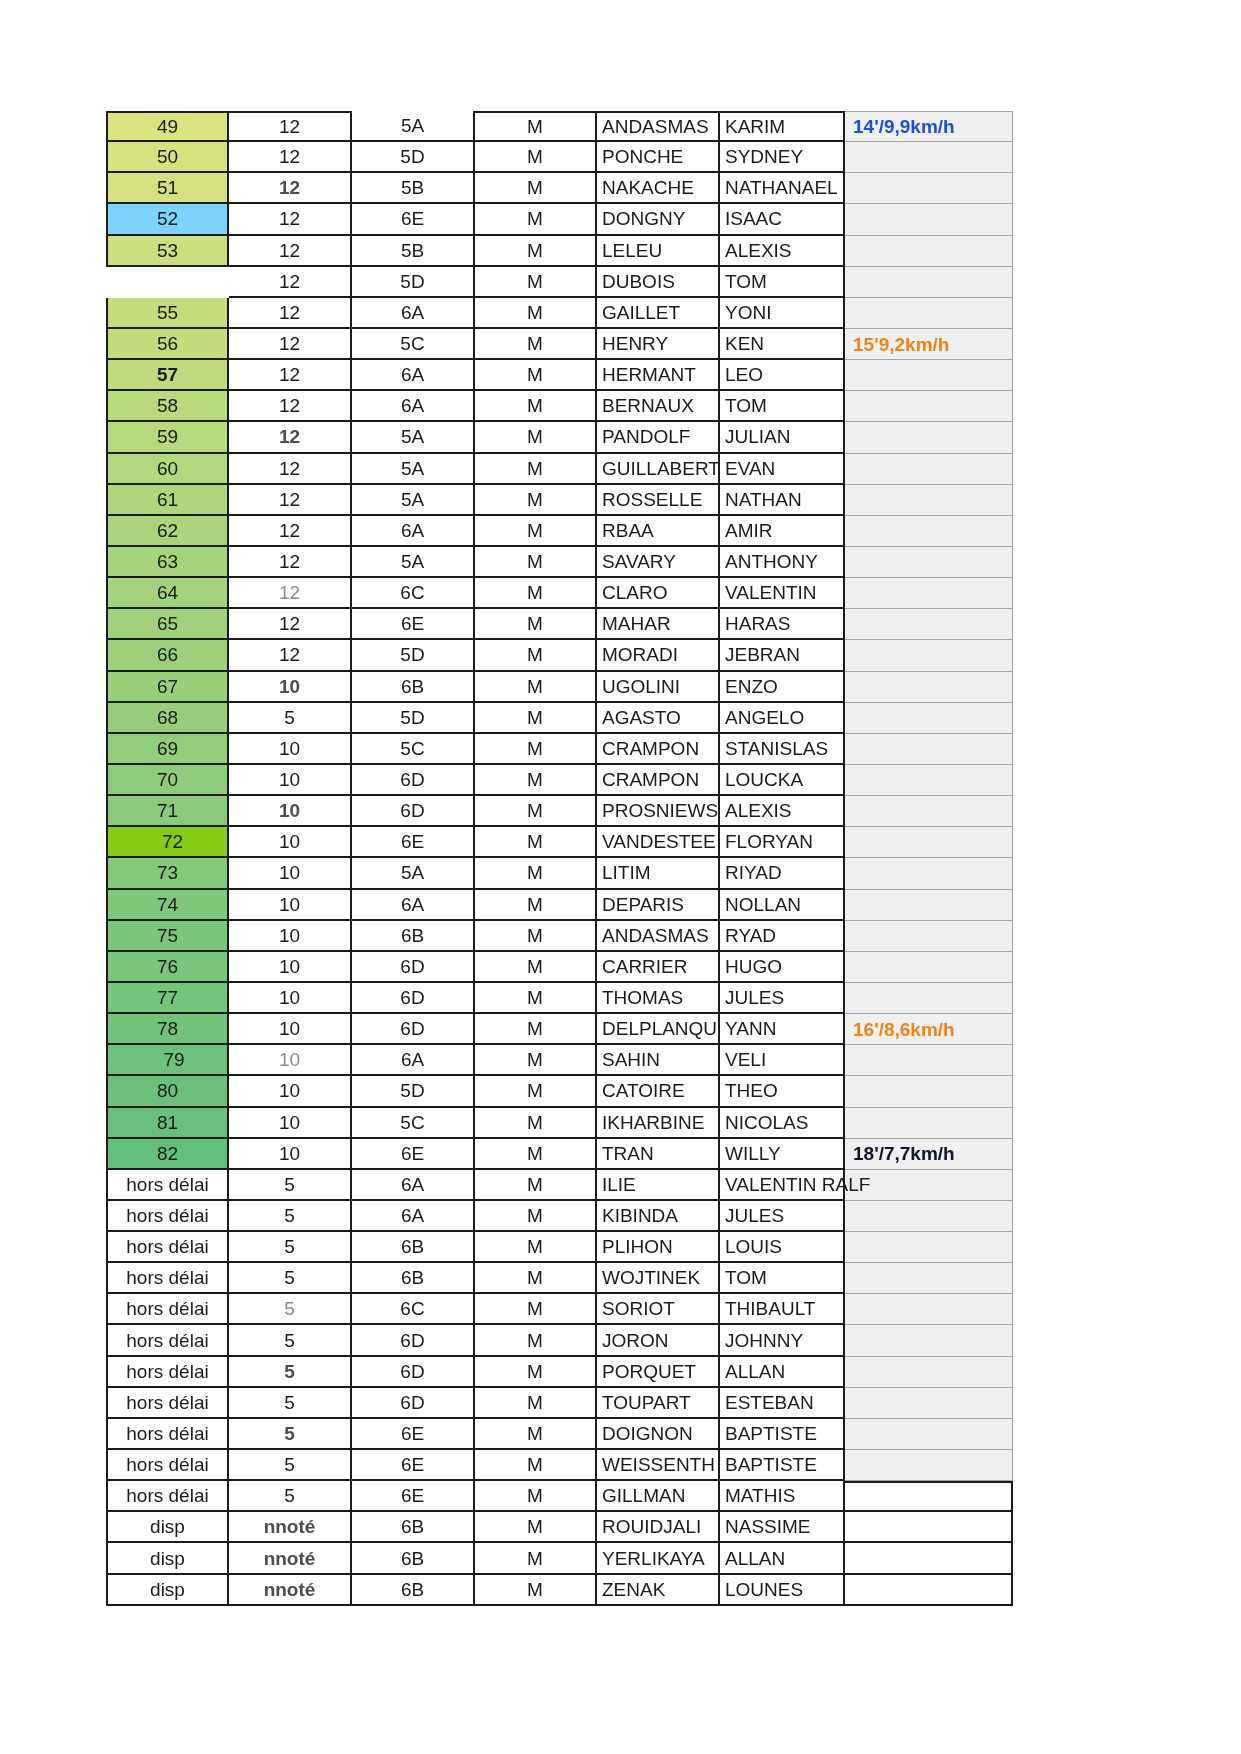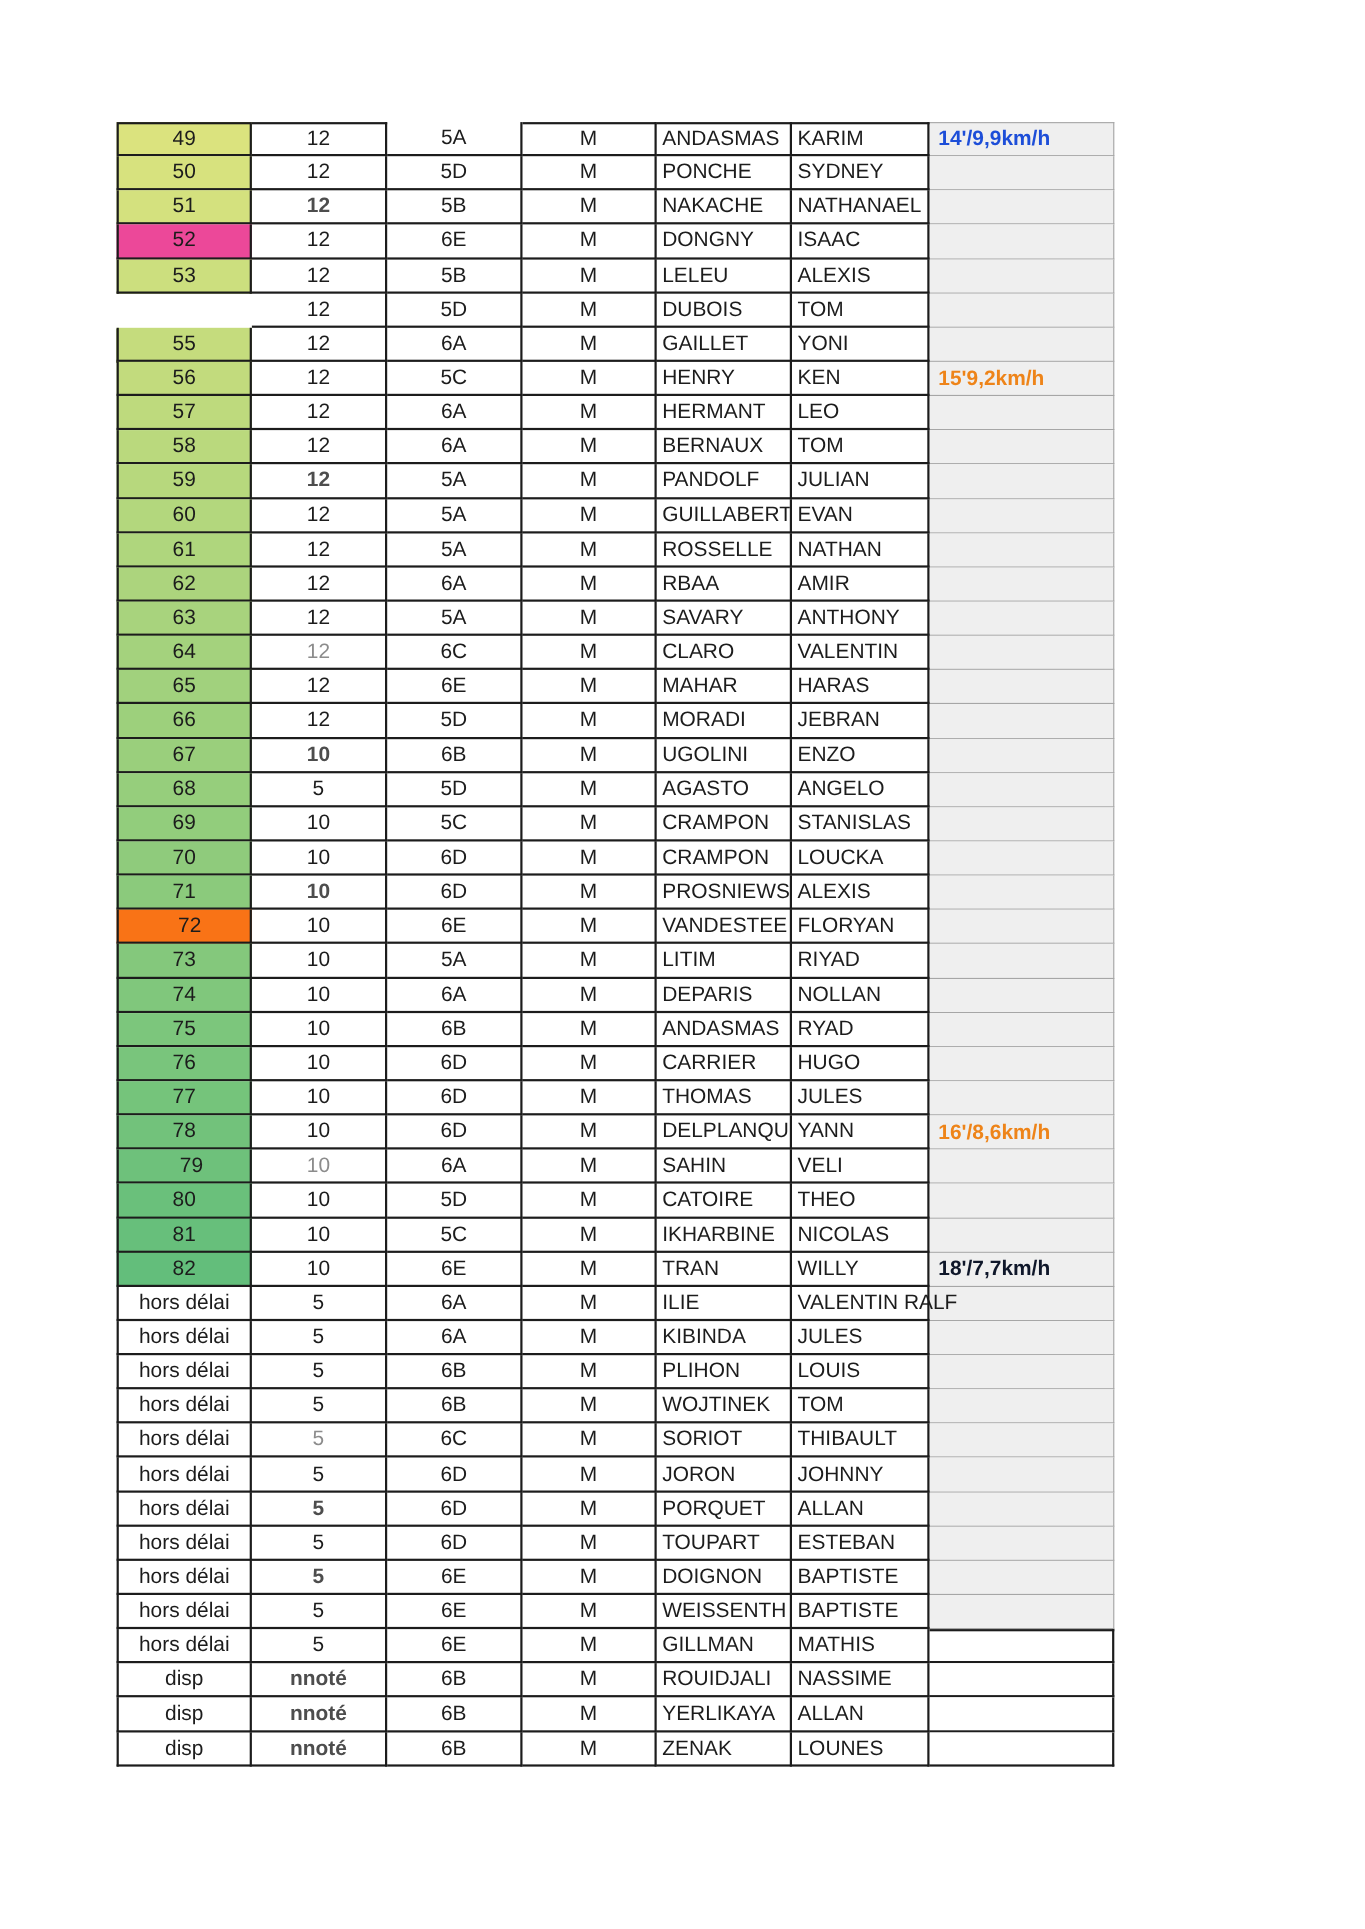--- a/index.html
+++ b/index.html
@@ -85,21 +85,21 @@
     <div class="row">
       <div class="cell c-rank" style="background: rgb(212, 225, 126);">51</div>
       <div class="cell c-pts pts-bold">12</div>
       <div class="cell c-cls">5B</div>
       <div class="cell c-gen">M</div>
       <div class="cell c-last">NAKACHE</div>
       <div class="cell c-first">NATHANAEL</div>
       <div class="cell c-ann" style="color: rgb(238, 132, 25);"></div>
     </div>
     <div class="row">
-      <div class="cell c-rank" style="background: #ec4899;">52</div>
+      <div class="cell c-rank" style="background: #7dd3fc;">52</div>
       <div class="cell c-pts">12</div>
       <div class="cell c-cls">6E</div>
       <div class="cell c-gen">M</div>
       <div class="cell c-last">DONGNY</div>
       <div class="cell c-first">ISAAC</div>
       <div class="cell c-ann" style="color: rgb(238, 132, 25);"></div>
     </div>
     <div class="row">
       <div class="cell c-rank" style="background: rgb(204, 223, 126);">53</div>
       <div class="cell c-pts">12</div>
@@ -130,21 +130,21 @@
     <div class="row">
       <div class="cell c-rank" style="background: rgb(194, 219, 125);">56</div>
       <div class="cell c-pts">12</div>
       <div class="cell c-cls">5C</div>
       <div class="cell c-gen">M</div>
       <div class="cell c-last">HENRY</div>
       <div class="cell c-first">KEN</div>
       <div class="cell c-ann" style="color: rgb(238, 132, 25);">15'9,2km/h</div>
     </div>
     <div class="row">
-      <div class="cell c-rank" style="background: rgb(190, 218, 125);">57</div>
+      <div class="cell c-rank" style="background: rgb(190, 218, 125); font-weight: bold;">57</div>
       <div class="cell c-pts">12</div>
       <div class="cell c-cls">6A</div>
       <div class="cell c-gen">M</div>
       <div class="cell c-last">HERMANT</div>
       <div class="cell c-first">LEO</div>
       <div class="cell c-ann" style="color: rgb(238, 132, 25);"></div>
     </div>
     <div class="row">
       <div class="cell c-rank" style="background: rgb(186, 217, 125);">58</div>
       <div class="cell c-pts">12</div>
@@ -265,21 +265,21 @@
     <div class="row">
       <div class="cell c-rank" style="background: rgb(139, 202, 124);">71</div>
       <div class="cell c-pts pts-bold">10</div>
       <div class="cell c-cls">6D</div>
       <div class="cell c-gen">M</div>
       <div class="cell c-last">PROSNIEWS</div>
       <div class="cell c-first">ALEXIS</div>
       <div class="cell c-ann" style="color: rgb(238, 132, 25);"></div>
     </div>
     <div class="row">
-      <div class="cell c-rank" style="background: #f97316; padding-left: 10px;">72</div>
+      <div class="cell c-rank" style="background: #84cc16; padding-left: 10px;">72</div>
       <div class="cell c-pts">10</div>
       <div class="cell c-cls">6E</div>
       <div class="cell c-gen">M</div>
       <div class="cell c-last">VANDESTEE</div>
       <div class="cell c-first">FLORYAN</div>
       <div class="cell c-ann" style="color: rgb(238, 132, 25);"></div>
     </div>
     <div class="row">
       <div class="cell c-rank" style="background: rgb(132, 200, 124);">73</div>
       <div class="cell c-pts">10</div>

